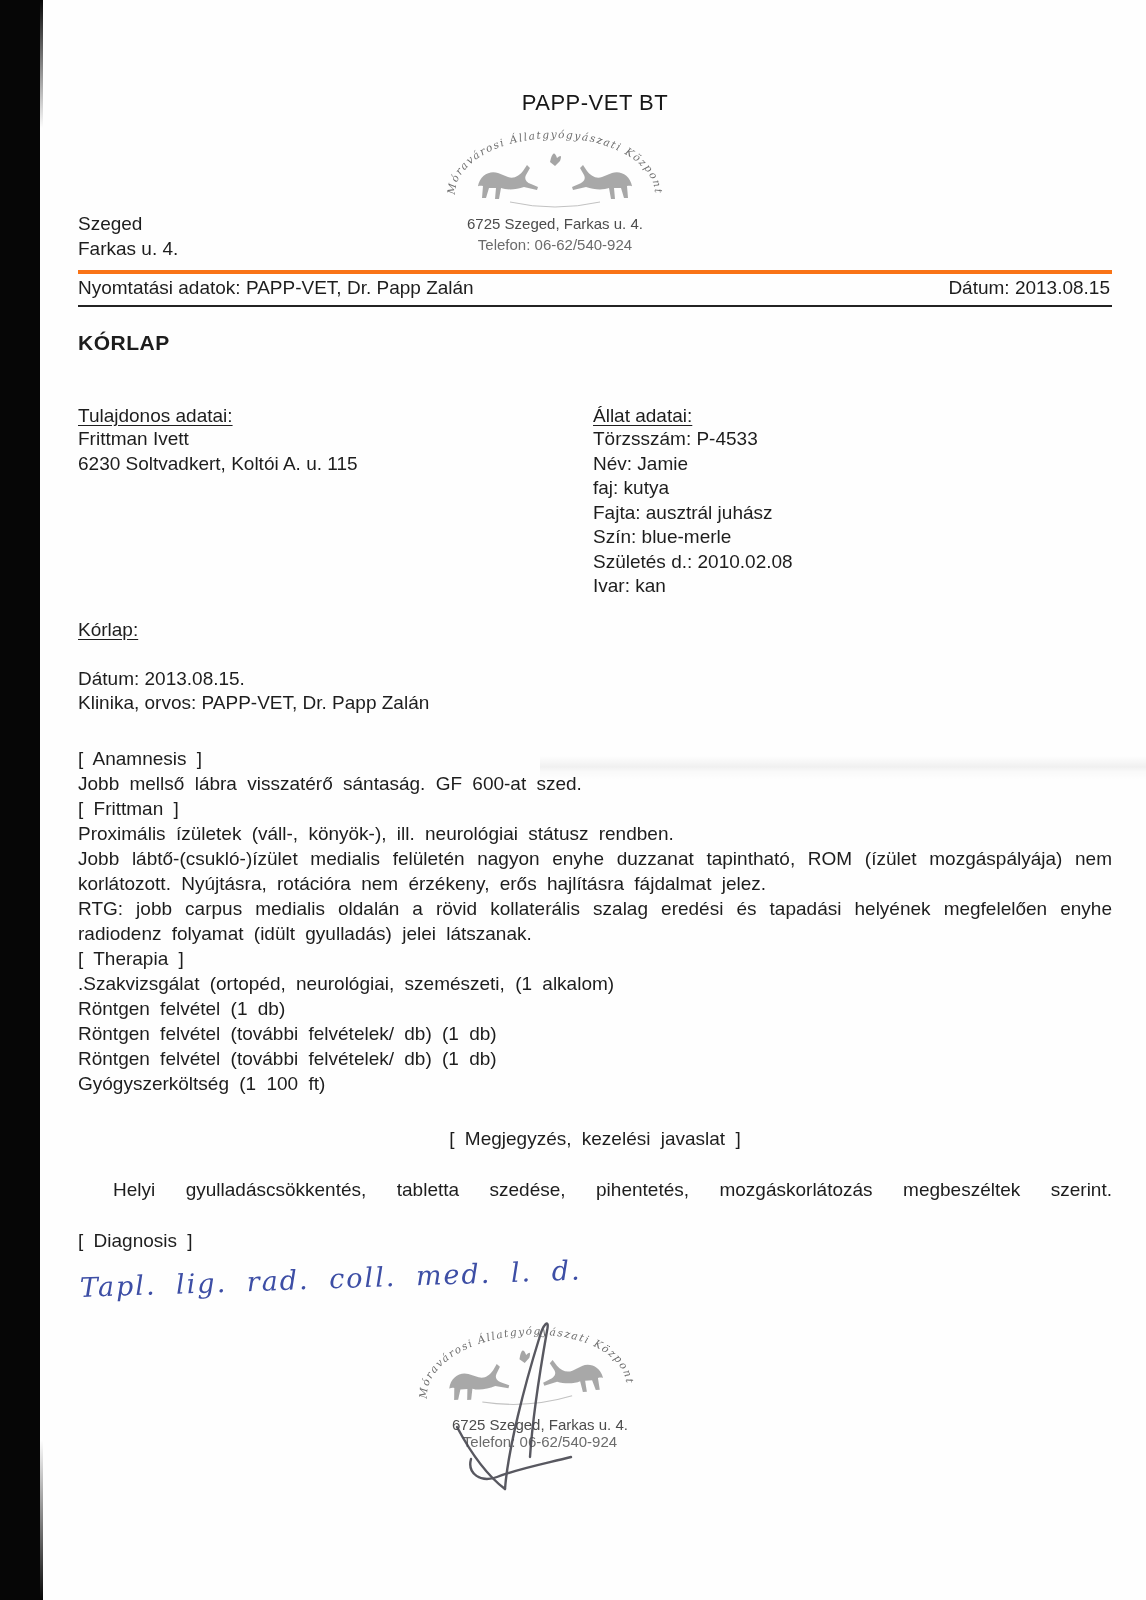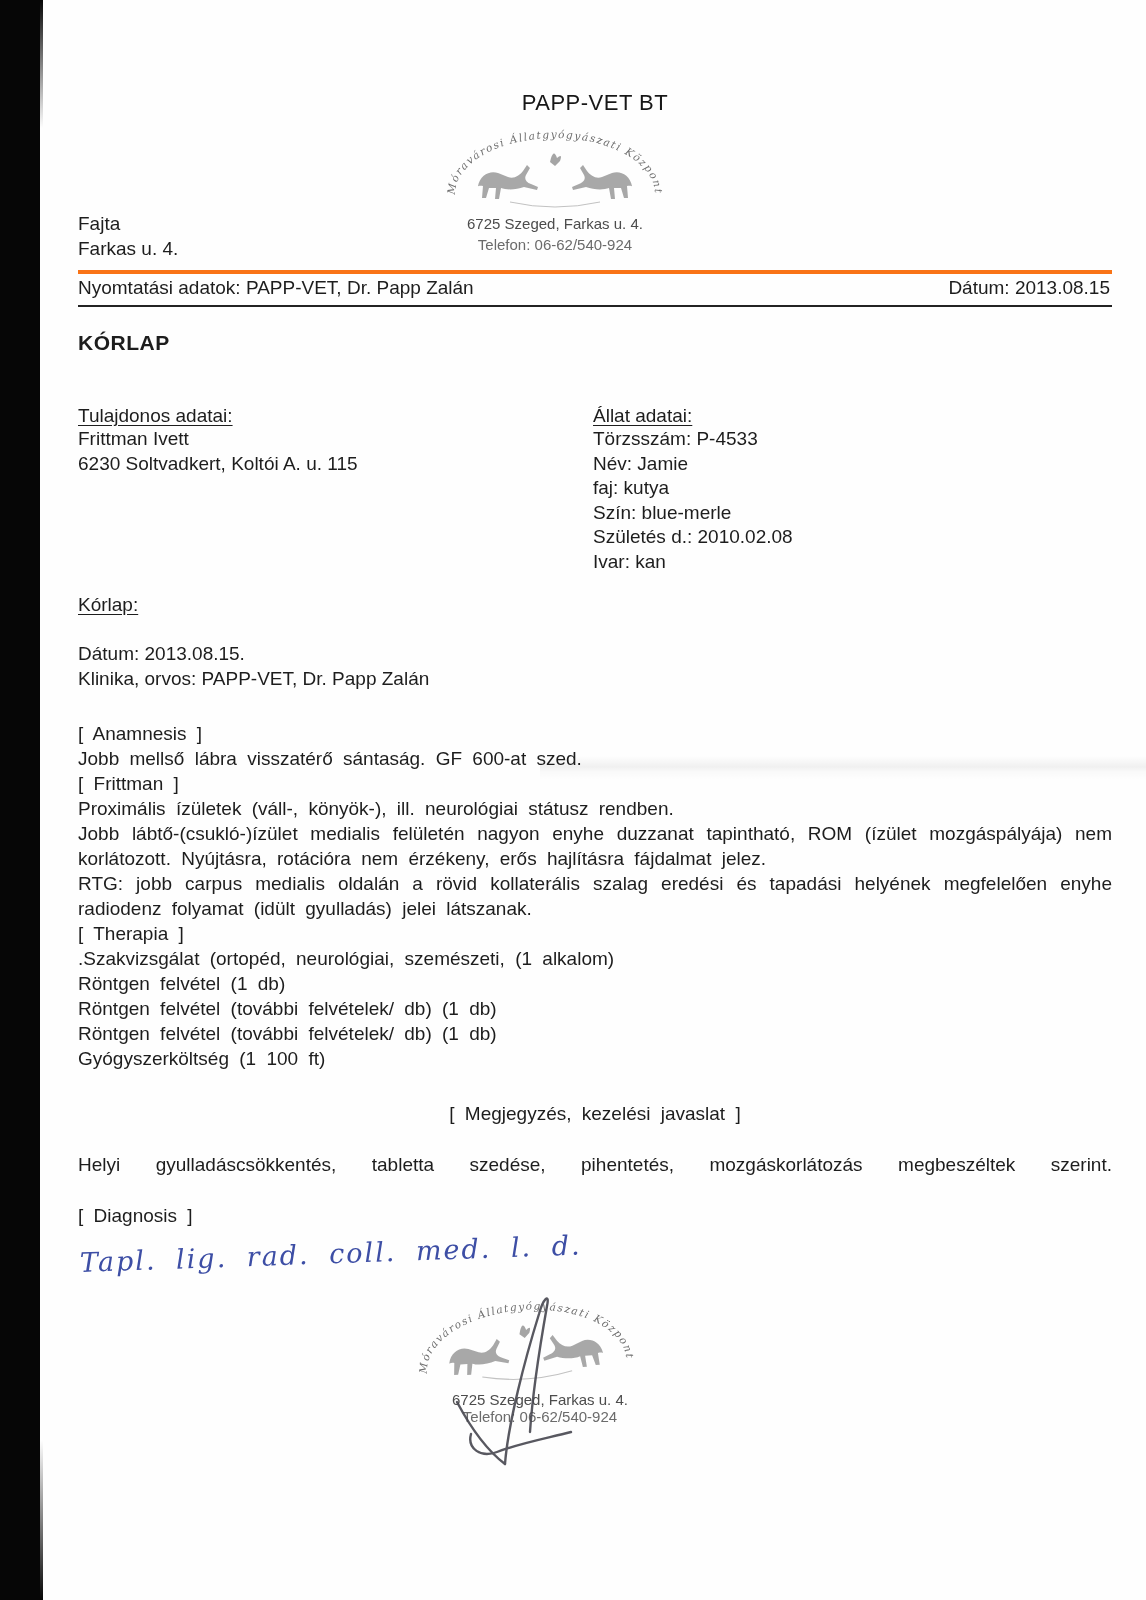--- a/index.html
+++ b/index.html
@@ -44,21 +44,21 @@
   .col-animal{flex:1;}
   .sec-heading{text-decoration:underline;text-underline-offset:3px;}
   .line{line-height:24.5px;}
 
   .record-heading{text-decoration:underline;text-underline-offset:3px;margin-top:20px;}
   .record-meta{margin-top:26px;line-height:24.5px;}
 
   .record-body{margin-top:30px;line-height:25px;word-spacing:5px;}
   .just{text-align:justify;}
   .notes-label{margin-top:32px;word-spacing:5px;text-align:center;}
-  .notes-text{margin-top:27px;word-spacing:5px;text-align:justify;text-align-last:justify;line-height:25px;}
+  .notes-text{margin-top:27px;word-spacing:5px;text-align:justify;text-align-last:justify;line-height:25px;margin-left:35px;}
   .diag-label{margin-top:28px;word-spacing:5px;}
 
   .handwriting{
     margin-top:20px;margin-left:2px;
     font-family:"DejaVu Serif", serif;font-style:italic;
     font-size:27px;color:#3d4ea5;
     letter-spacing:2px;word-spacing:9px;
     transform:rotate(-2deg);transform-origin:left center;
   }
 
@@ -99,21 +99,21 @@
       <div class="clinic-title">PAPP-VET BT</div>
 
       <svg class="stamp-top" width="230" height="100" viewBox="0 0 230 100">
         <use href="#stamp-art"></use>
       </svg>
 
       <div class="stamp-addr">6725 Szeged, Farkas u. 4.</div>
       <div class="stamp-phone">Telefon: 06-62/540-924</div>
 
       <div class="left-addr">
-        <div class="line">Fajta</div>
+        <div class="line">Szeged</div>
         <div class="line">Farkas u. 4.</div>
       </div>
     </div>
 
     <div class="printbar">
       <span>Nyomtatási adatok: PAPP-VET, Dr. Papp Zalán</span>
       <span>Dátum: 2013.08.15</span>
     </div>
 
     <div class="doc-title">KÓRLAP</div>
@@ -122,20 +122,21 @@
       <div class="col-owner">
         <div class="sec-heading">Tulajdonos adatai:</div>
         <div class="line">Frittman Ivett</div>
         <div class="line">6230 Soltvadkert, Koltói A. u. 115</div>
       </div>
       <div class="col-animal">
         <div class="sec-heading">Állat adatai:</div>
         <div class="line">Törzsszám: P-4533</div>
         <div class="line">Név: Jamie</div>
         <div class="line">faj: kutya</div>
+        <div class="line">Fajta: ausztrál juhász</div>
         <div class="line">Szín: blue-merle</div>
         <div class="line">Születés d.: 2010.02.08</div>
         <div class="line">Ivar: kan</div>
       </div>
     </div>
 
     <div class="record-heading">Kórlap:</div>
 
     <div class="record-meta">
       <div>Dátum: 2013.08.15.</div>

